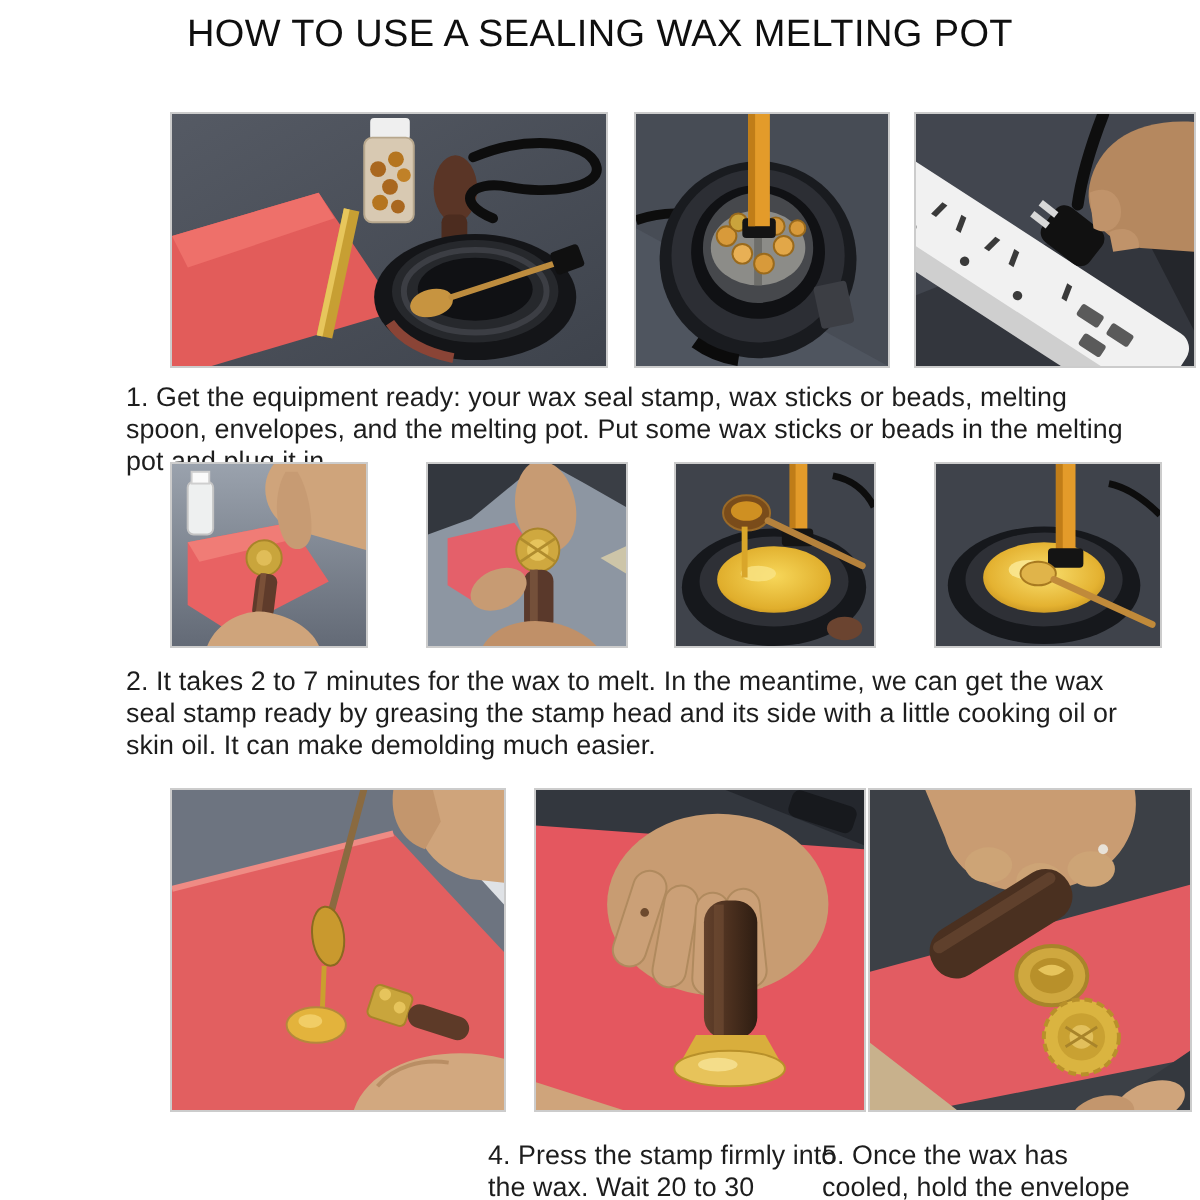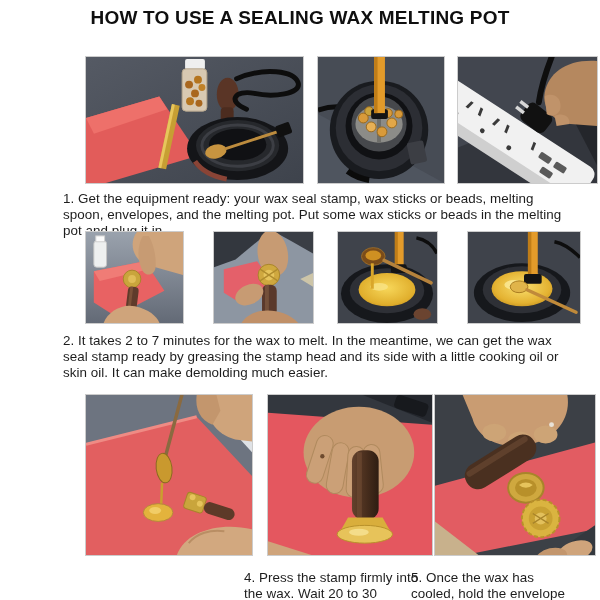--- a/index.html
+++ b/index.html
@@ -4,21 +4,21 @@
 <style>
   html,body{margin:0;padding:0;}
   body{
     width:600px;height:600px;background:#ffffff;
     font-family:"Liberation Sans", sans-serif;
     position:relative;overflow:hidden;
   }
   .page{position:absolute;inset:0;background:#fff;}
   .title{
     position:absolute;top:7px;left:0;width:600px;text-align:center;
-    font-size:19px;font-weight:bold;color:#0f0f0f;letter-spacing:.2px;margin:0;
+    font-size:19px;font-weight:normal;color:#0f0f0f;letter-spacing:.2px;margin:0;
   }
   .ph{
     position:absolute;border:1px solid #cccccc;box-sizing:border-box;
     background:#3f434b;overflow:hidden;
   }
   .ph svg{display:block;width:100%;height:100%;}
   .txt{
     position:absolute;font-size:13.4px;line-height:16.2px;color:#1d1d1d;
     letter-spacing:.05px;margin:18px;
   }

